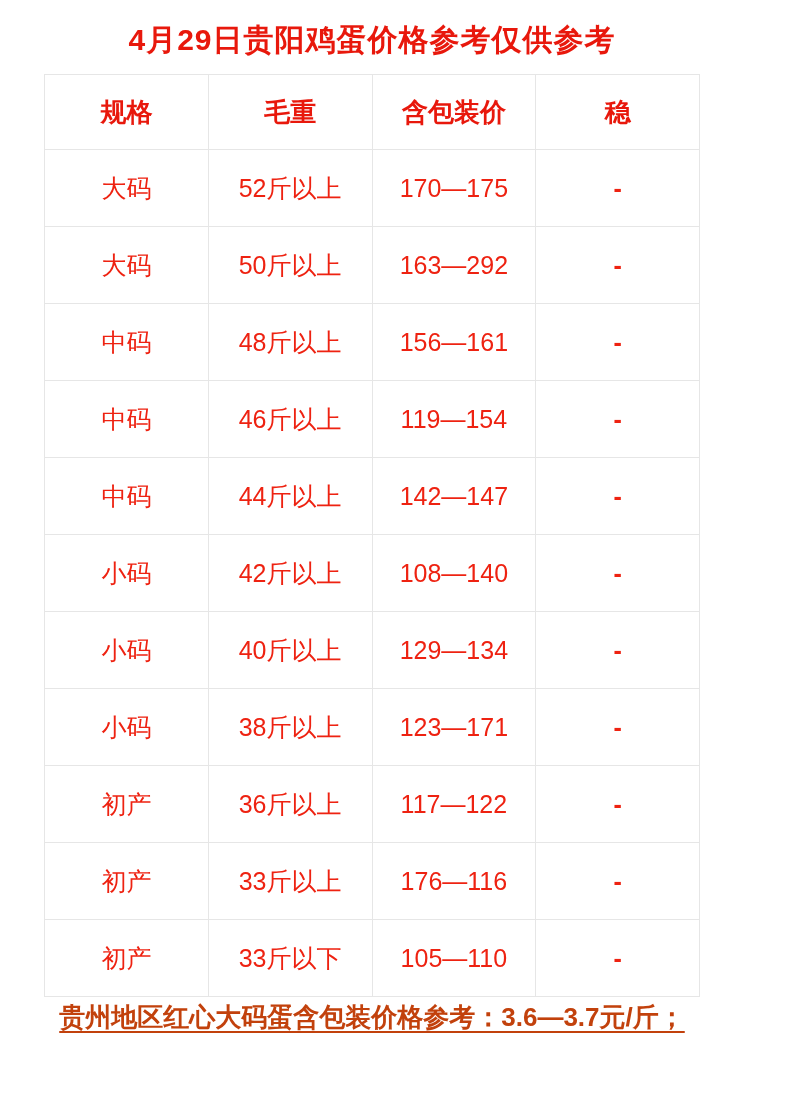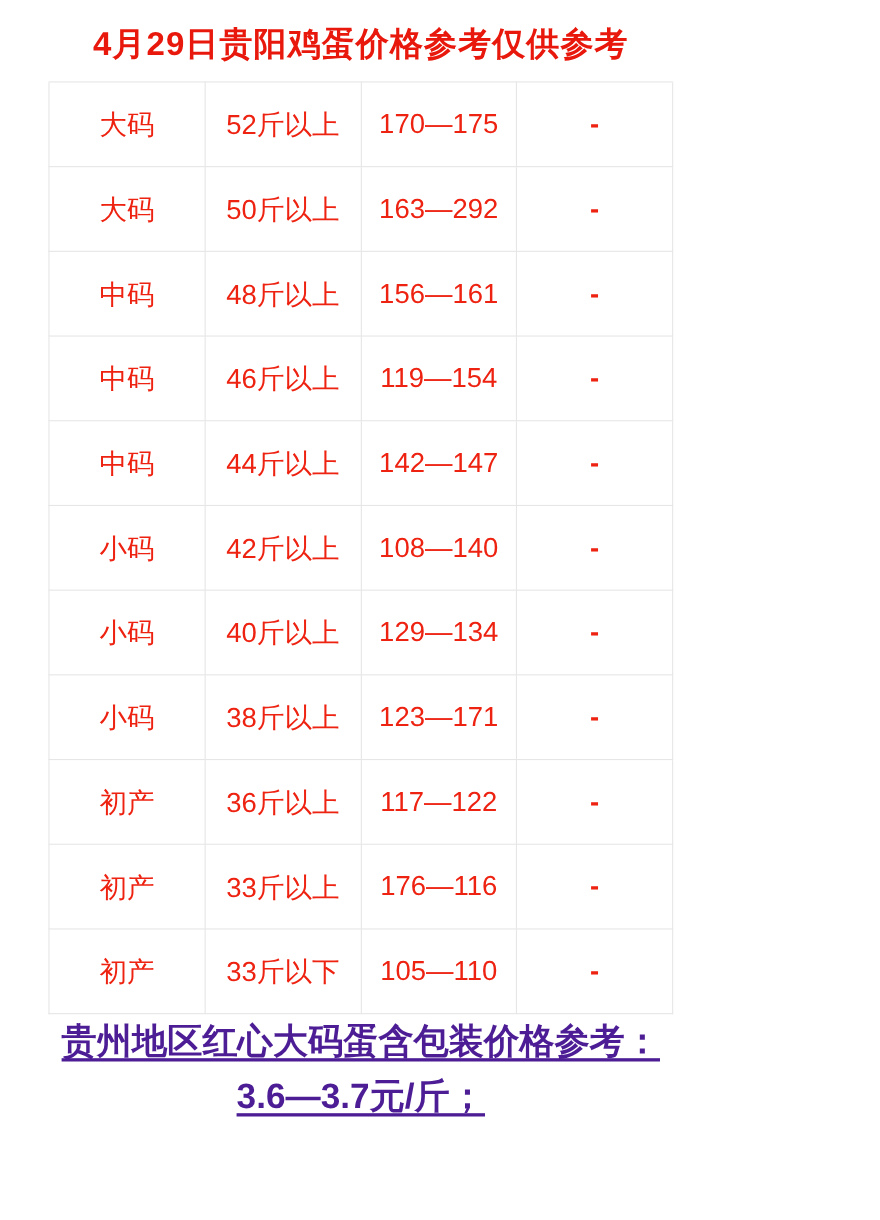--- a/index.html
+++ b/index.html
@@ -15,21 +15,21 @@
     overflow: hidden;
   }
   .page {
     width: 800px;
     height: 1109px;
     box-sizing: border-box;
     padding: 6px 44px 0 44px;
     background: #ffffff;
   }
   .price-table {
-    width: 568px;
+    width: 656px;
     border-collapse: collapse;
     table-layout: fixed;
   }
   .price-table td, .price-table th {
     border: 1px solid #e6e6e6;
     text-align: center;
     vertical-align: middle;
     padding: 0;
   }
   .title-cell {
@@ -61,37 +61,43 @@
   .trend-cell {
     font-size: 25px;
     font-weight: bold;
   }
   .footer-cell {
     border: none !important;
     padding: 14px 2px 0 2px;
     text-align: left;
   }
   .footer-note {
-    font-size: 32px;
+    font-size: 26px;
     font-weight: bold;
-    color: #4c1d95;
+    color: #c2410c;
     line-height: 1.55;
     text-decoration: underline;
     text-underline-offset: 5px;
     display: block;
   }
 </style>
 </head>
 <body>
 
 <div class="page">
   <table class="price-table">
     <tbody>
       <tr>
         <td class="title-cell" colspan="4">4月29日贵阳鸡蛋价格参考仅供参考</td>
+      </tr>
+      <tr>
+        <td class="head-cell col-spec">规格</td>
+        <td class="head-cell col-weight">毛重</td>
+        <td class="head-cell col-price">含包装价</td>
+        <td class="head-cell col-trend">稳</td>
       </tr>
 
       <tr>
         <td class="data-cell col-spec">大码</td>
         <td class="data-cell col-weight">52斤以上</td>
         <td class="data-cell col-price">170—175</td>
         <td class="data-cell trend-cell col-trend">-</td>
       </tr>
       <tr>
         <td class="data-cell col-spec">大码</td>

